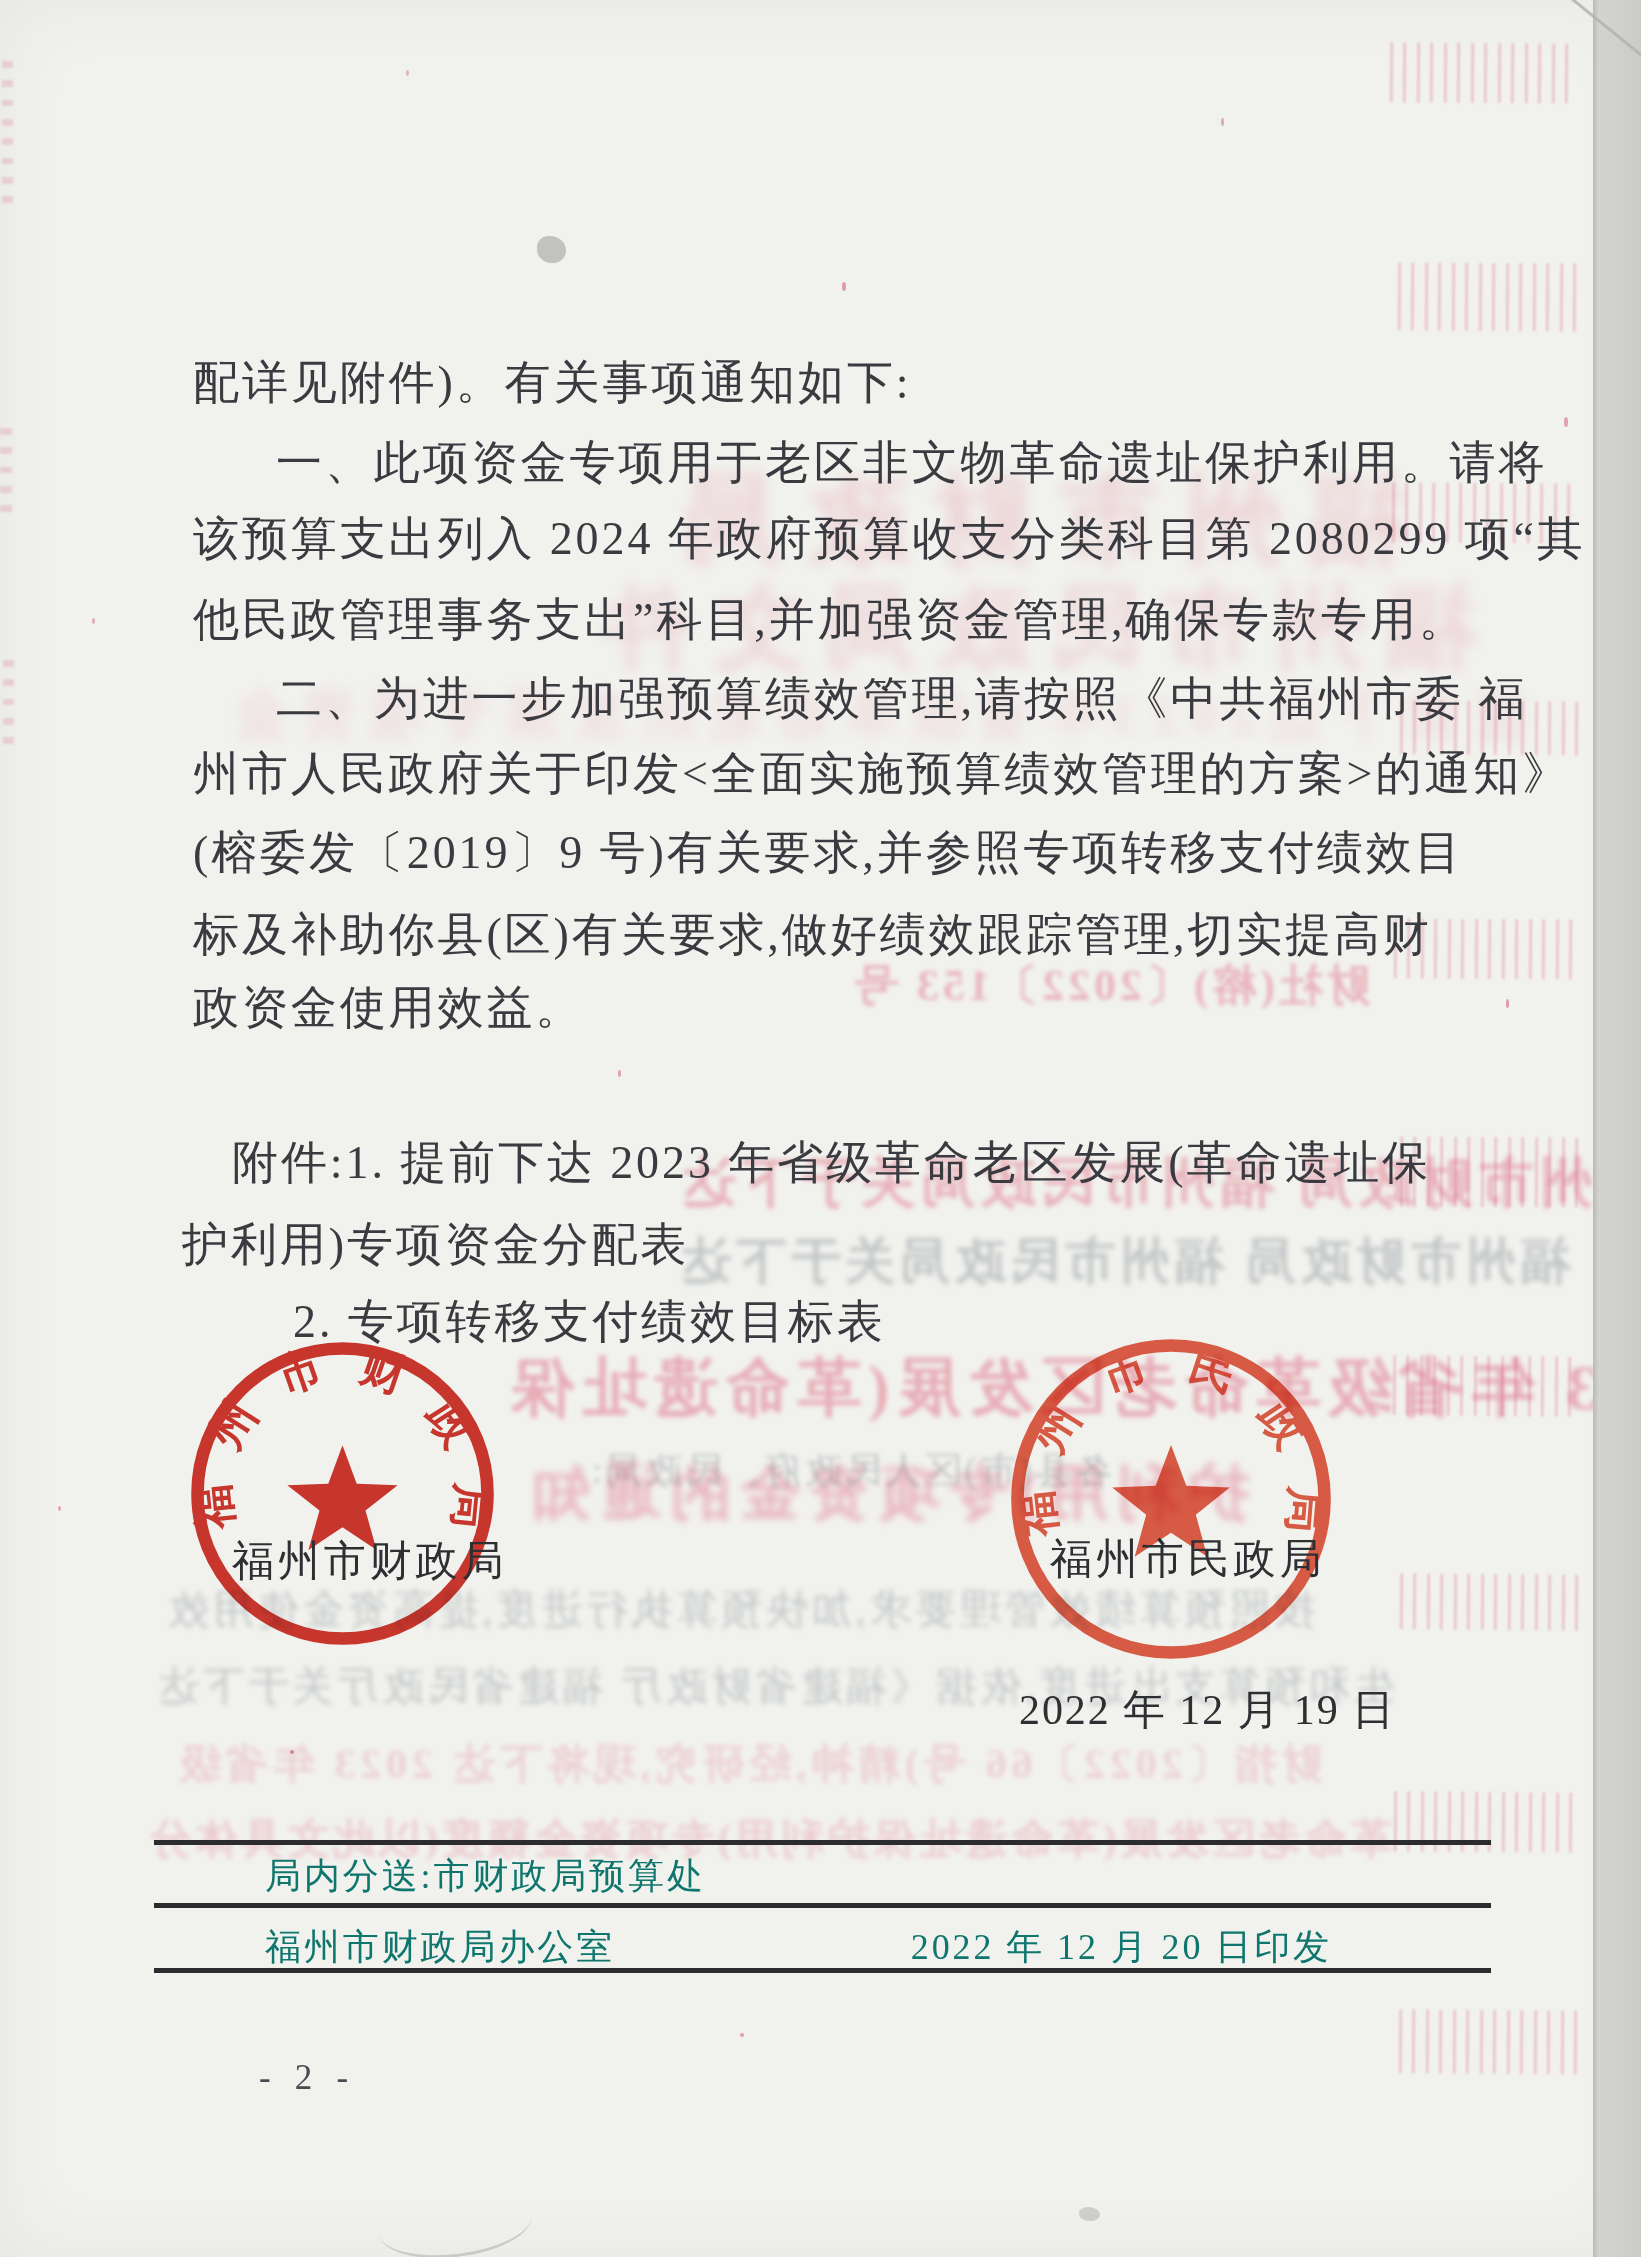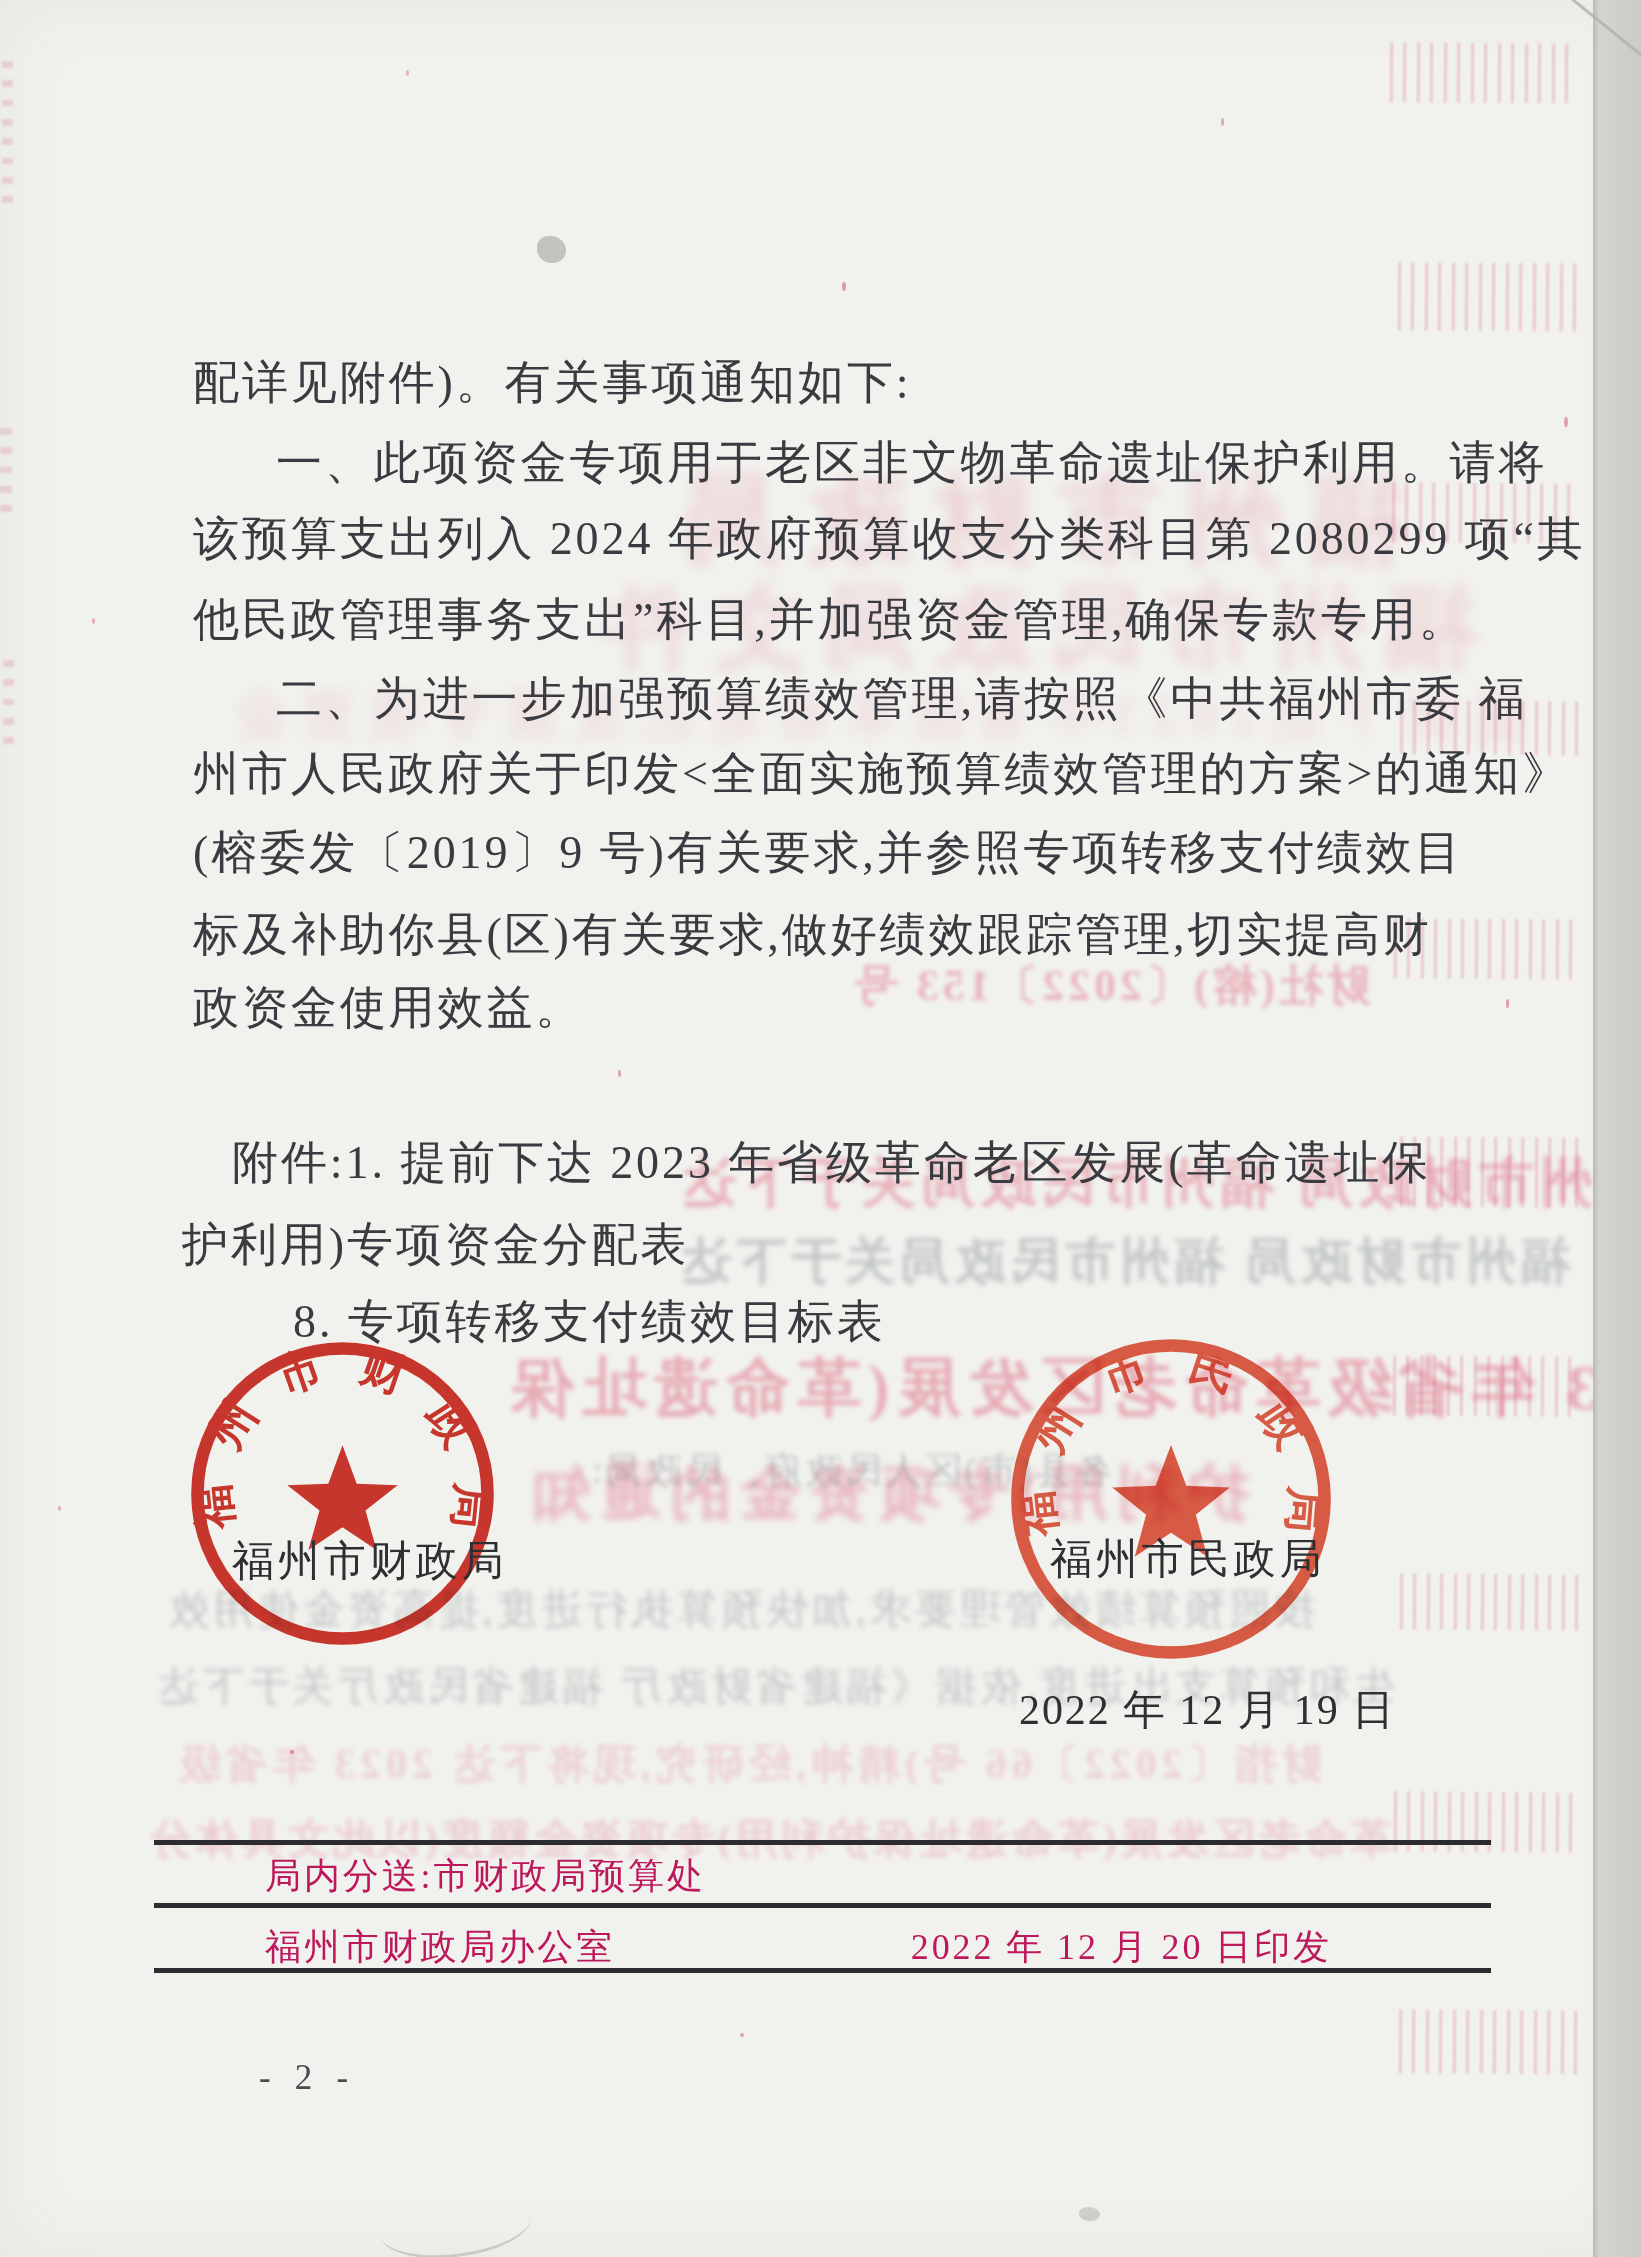--- a/index.html
+++ b/index.html
@@ -19,21 +19,21 @@
   .sig{
     position:absolute;font-size:42px;letter-spacing:3.9px;color:#2e2f33;
     white-space:nowrap;z-index:5;
   }
   
   .seal{position:absolute;z-index:4;mix-blend-mode:multiply;}
   
   .rule{position:absolute;left:154px;width:1337px;height:4.8px;background:#2c2c30;z-index:6;}
   .frow{
     position:absolute;left:154px;width:1337px;display:flex;justify-content:space-between;
-    font-size:36px;letter-spacing:2.9px;color:#be185d;z-index:6;white-space:nowrap;
+    font-size:36px;letter-spacing:2.9px;color:#0f766e;z-index:6;white-space:nowrap;
   }
   .pageno{
     position:absolute;left:259px;top:2058px;font-size:35px;letter-spacing:7.7px;color:#4a4b50;z-index:3;
   }
   
   .bl{
     position:absolute;transform:scaleX(-1);white-space:nowrap;z-index:1;
     font-weight:bold;pointer-events:none;
   }
   .bl.pink{color:rgba(225,105,130,.45);}
@@ -93,21 +93,21 @@
   <div class="tline" style="top:517px;">该预算支出列入 2024 年政府预算收支分类科目第 2080299 项“其</div>
   <div class="tline" style="top:598px;">他民政管理事务支出”科目,并加强资金管理,确保专款专用。</div>
   <div class="tline indent" style="top:677px;">二、为进一步加强预算绩效管理,请按照《中共福州市委 福</div>
   <div class="tline" style="top:752px;">州市人民政府关于印发&lt;全面实施预算绩效管理的方案&gt;的通知》</div>
   <div class="tline" style="top:831px;">(榕委发〔2019〕9 号)有关要求,并参照专项转移支付绩效目</div>
   <div class="tline" style="top:913px;">标及补助你县(区)有关要求,做好绩效跟踪管理,切实提高财</div>
   <div class="tline" style="top:986px;">政资金使用效益。</div>
 
   <div class="tline" style="left:232px;top:1141px;">附件:1. 提前下达 2023 年省级革命老区发展(革命遗址保</div>
   <div class="tline" style="left:182px;top:1223px;">护利用)专项资金分配表</div>
-  <div class="tline" style="left:293px;top:1300px;">8. 专项转移支付绩效目标表</div>
+  <div class="tline" style="left:293px;top:1300px;">2. 专项转移支付绩效目标表</div>
 
   <div class="sig" style="left:232px;top:1533px;">福州市财政局</div>
   <div class="sig" style="left:1050px;top:1531px;">福州市民政局</div>
   <div class="sig" style="left:1019px;top:1682px;letter-spacing:1.9px;">2022 年 12 月 19 日</div>
 
   <svg class="seal" style="left:183px;top:1334px;opacity:.92;" width="319" height="319" viewBox="0 0 330 330">
     <circle cx="165" cy="165" r="150" fill="none" stroke="#d0281e" stroke-width="13"></circle>
     <polygon fill="#d0281e" points="165,115 179.7,154.8 222.1,156.5 188.8,182.7 200.3,223.5 165,200 129.7,223.5 141.2,182.7 107.9,156.5 150.3,154.8"></polygon>
     <path id="sealArcL" d="M 54.1,205.4 A 118,118 0 1,1 275.9,205.4" fill="none"></path>
     <text font-size="46" font-weight="bold" fill="#d0281e" font-family="Liberation Serif, serif">

